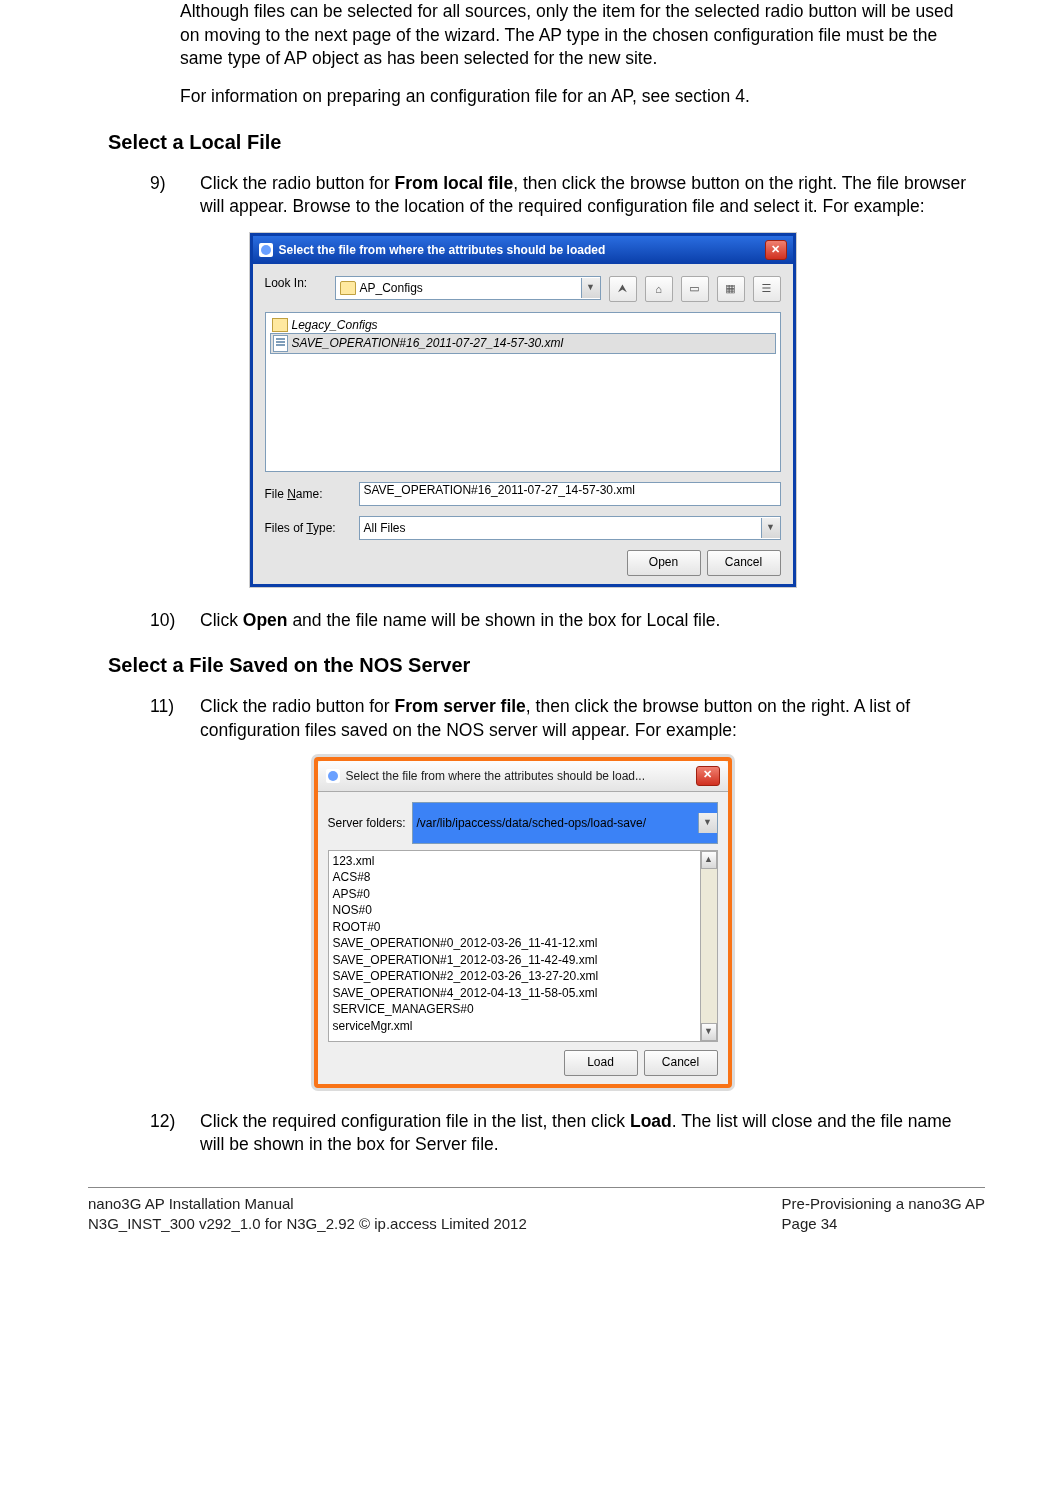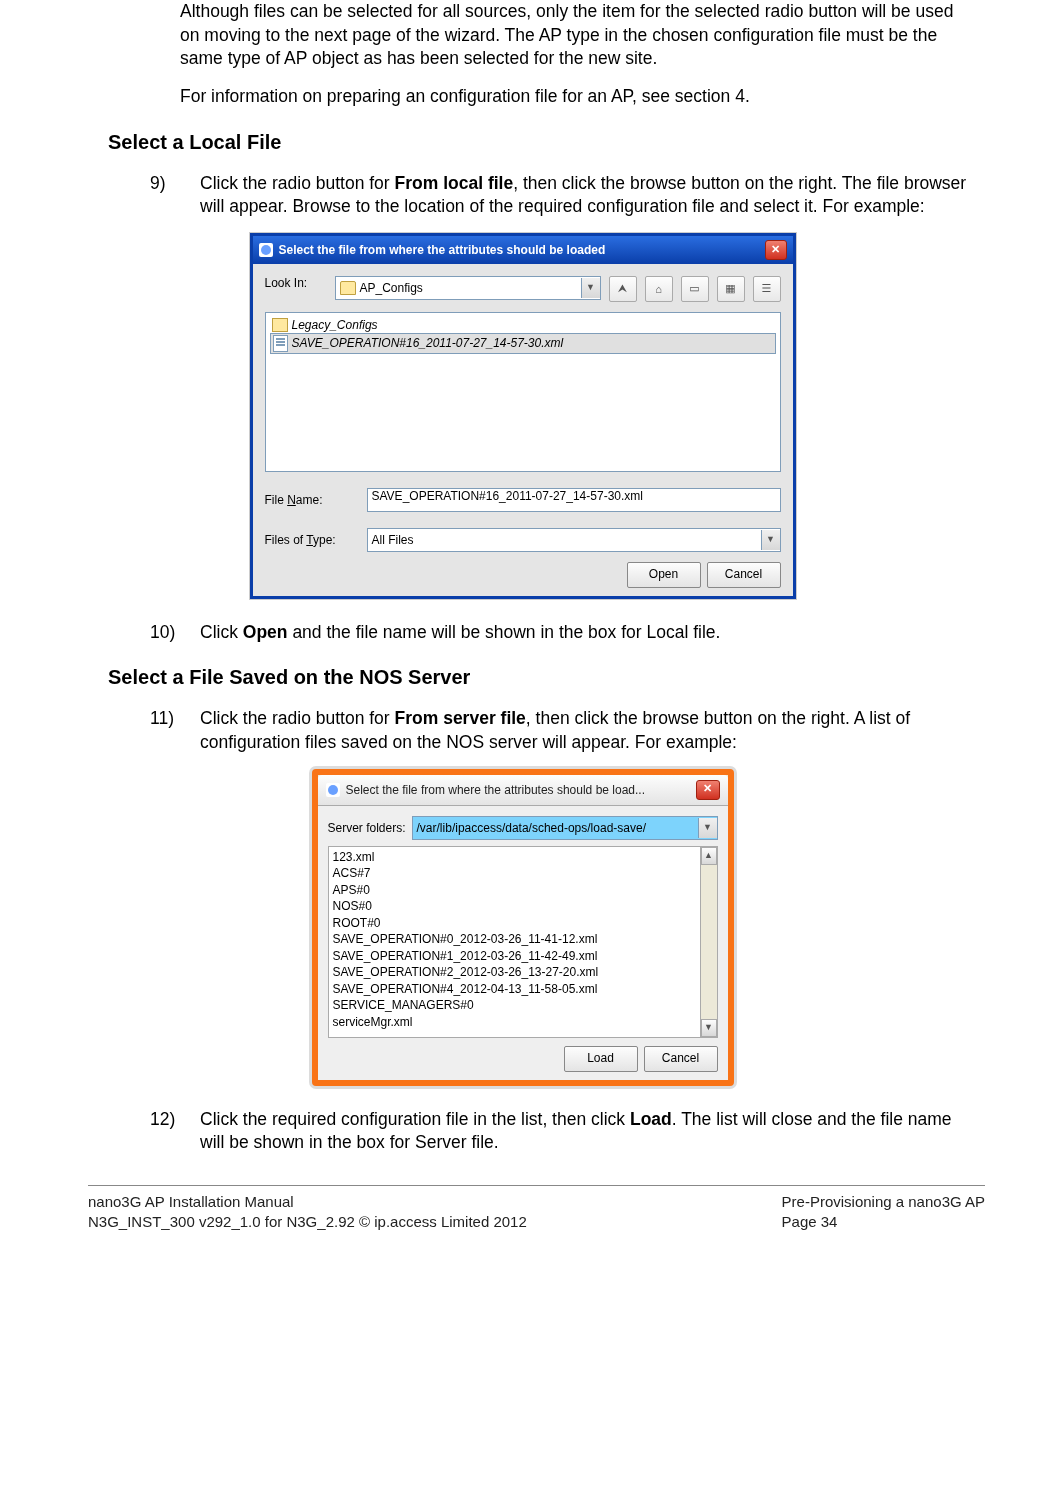--- a/index.html
+++ b/index.html
@@ -117,31 +117,31 @@
     border:1px solid #7f9db9;
     background:#fff;
     height:150px;
     padding:4px;
   }
   .fa-row{display:flex;align-items:center;gap:4px;padding:1px 2px;font-size:12px;font-style:italic;}
   .fa-row.sel{background:#e0e0e0;border:1px solid #7f9db9;}
   .fa-folder{width:14px;height:12px;background:#ffe9a0;border:1px solid #c0a040;display:inline-block;}
   .fa-file{width:13px;height:15px;background:#fff;border:1px solid #7f9db9;display:inline-block;position:relative;}
   .fa-file::after{content:"";position:absolute;left:2px;right:2px;top:2px;height:2px;background:#7f9db9;box-shadow:0 3px 0 #7f9db9,0 6px 0 #7f9db9;}
-  .form-row{display:flex;align-items:center;gap:24px;margin-top:16px;}
+  .form-row{display:flex;align-items:center;gap:16px;margin-top:10px;}
   .form-row .lbl{width:78px;}
   .txt-input{flex:1;border:1px solid #7f9db9;background:#fff;height:22px;padding:0 4px;font-size:12px;}
   .btn-row{display:flex;justify-content:flex-end;gap:6px;margin-top:10px;}
   .btn{min-width:72px;height:24px;border:1px solid #888;background:linear-gradient(#fdfdfd,#e4e4e4);font-size:12px;text-align:center;line-height:22px;border-radius:2px;}
 
   
   .dlg2 {
     width: 410px;
     margin: 12px auto;
-    border: 6px solid #f97316;
+    border: 4px solid #f97316;
     background:#ece9d8;
     font-family: Tahoma, Arial, sans-serif;
     font-size:12px;
     text-align:left;
     border-radius:4px;
     box-shadow:0 0 0 3px #dcdcdc;
   }
   .dlg2-title{
     background:linear-gradient(#fdfdfd,#e4e4e4);
     border-bottom:1px solid #aaa;
@@ -150,21 +150,21 @@
     border-radius:4px 4px 0 0;
   }
   .dlg2-title-left{display:flex;align-items:center;gap:6px;color:#222;}
   .dlg2-close{
     width:22px;height:18px;border:1px solid #a02010;border-radius:3px;
     background:linear-gradient(#f08070,#d03020);color:#fff;font-weight:bold;text-align:center;line-height:15px;font-size:11px;
   }
   .dlg2-body{padding:10px 10px 8px 10px;background:#efefef;}
   .dlg2-row1{display:flex;align-items:center;gap:6px;margin-bottom:6px;}
   .dlg2-row1 .lbl{white-space:nowrap;}
-  .dlg2-combo{flex:1;border:1px solid #7f9db9;background:#7dd3fc;height:22px;display:flex;align-items:center;padding:0 4px;}
+  .dlg2-combo{flex:1;border:1px solid #7f9db9;background:#3b82f6;height:22px;display:flex;align-items:center;padding:9px 4px;}
   .dlg2-combo .drop{width:18px;height:20px;border-left:1px solid #7f9db9;background:linear-gradient(#f0f0f0,#d8d8d8);text-align:center;line-height:18px;font-size:9px;margin-right:-4px;margin-left:auto;color:#555;}
   .avail-hdr{background:#dcdcdc;border:1px solid #aaa;border-bottom:none;text-align:center;font-size:12px;padding:2px 0;}
   .avail-list{border:1px solid #aaa;background:#fff;height:190px;overflow:hidden;position:relative;}
   .avail-list .inner{padding:2px 4px;}
   .avail-list .item{font-size:12px;line-height:16.5px;}
   .avail-sb{position:absolute;right:0;top:0;bottom:0;width:16px;background:#ece9d8;border-left:1px solid #aaa;display:flex;flex-direction:column;justify-content:space-between;}
   .sb-btn{height:16px;background:linear-gradient(#fdfdfd,#d8d8d8);border:1px solid #aaa;font-size:9px;text-align:center;line-height:14px;color:#555;}
   .dlg2-btns{display:flex;justify-content:flex-end;gap:6px;margin-top:8px;}
 
   .il-u{text-decoration:underline;}
@@ -291,21 +291,21 @@
         <div class="dlg2-row1">
           <span class="lbl">Server folders:</span>
           <div class="dlg2-combo">
             <span>/var/lib/ipaccess/data/sched-ops/load-save/</span>
             <span class="drop">▼</span>
           </div>
         </div>
         <div class="avail-list">
           <div class="inner">
             <div class="item">123.xml</div>
-            <div class="item">ACS#7</div>
+            <div class="item">ACS#8</div>
             <div class="item">APS#0</div>
             <div class="item">NOS#0</div>
             <div class="item">ROOT#0</div>
             <div class="item">SAVE_OPERATION#0_2012-03-26_11-41-12.xml</div>
             <div class="item">SAVE_OPERATION#1_2012-03-26_11-42-49.xml</div>
             <div class="item">SAVE_OPERATION#2_2012-03-26_13-27-20.xml</div>
             <div class="item">SAVE_OPERATION#4_2012-04-13_11-58-05.xml</div>
             <div class="item">SERVICE_MANAGERS#0</div>
             <div class="item">serviceMgr.xml</div>
           </div>

